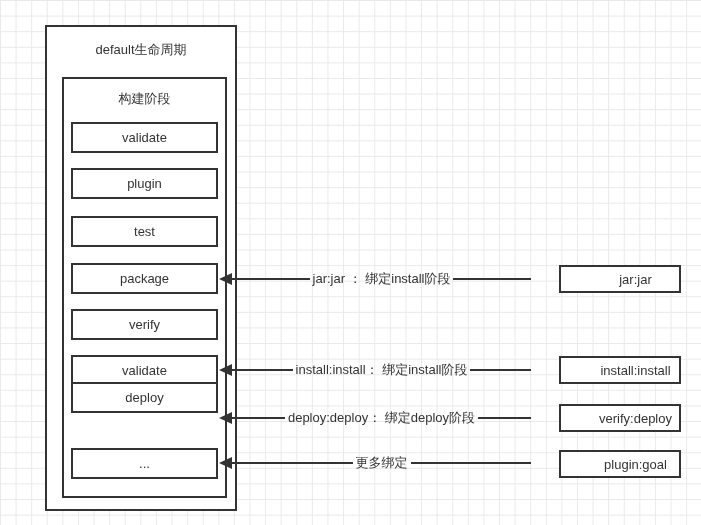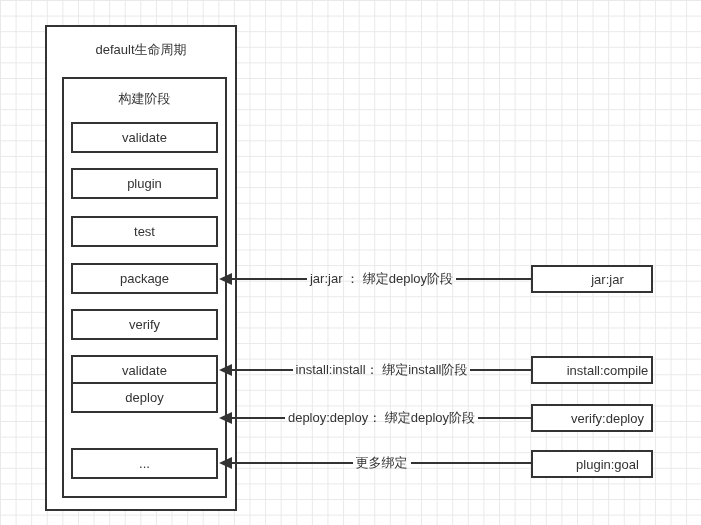--- a/index.html
+++ b/index.html
@@ -43,21 +43,21 @@
   .phase-box{
     left:71px;
     width:147px;
     height:31px;
     display:flex;
     align-items:center;
     justify-content:center;
     white-space:nowrap;
   }
   .goal-box{
-    left:531px;
+    left:559px;
     width:122px;
     height:28px;
     display:flex;
     align-items:center;
     justify-content:center;
     white-space:nowrap;
     padding-left:31px;
   }
   .arrow-row{
     position:absolute;
@@ -100,28 +100,28 @@
   <div class="box phase-box" style="top:122px">validate</div>
   <div class="box phase-box" style="top:168px">plugin</div>
   <div class="box phase-box" style="top:216px">test</div>
   <div class="box phase-box" style="top:263px">package</div>
   <div class="box phase-box" style="top:309px">verify</div>
   <div class="box phase-box" style="top:355px">validate</div>
   <div class="box phase-box" style="top:382px">deploy</div>
   <div class="box phase-box" style="top:448px">...</div>
 
   <div class="box goal-box" style="top:265px">jar:jar</div>
-  <div class="box goal-box" style="top:356px">install:compile</div>
+  <div class="box goal-box" style="top:356px">install:install</div>
   <div class="box goal-box" style="top:404px">verify:deploy</div>
   <div class="box goal-box" style="top:450px">plugin:goal</div>
 
   <div class="arrow-row" style="top:272px">
     <span class="arrow-head"></span>
     <span class="arrow-line"></span>
-    <span class="arrow-label">jar:jar ： 绑定deploy阶段</span>
+    <span class="arrow-label">jar:jar ： 绑定install阶段</span>
     <span class="arrow-line"></span>
   </div>
 
   <div class="arrow-row" style="top:363px">
     <span class="arrow-head"></span>
     <span class="arrow-line"></span>
     <span class="arrow-label">install:install： 绑定install阶段</span>
     <span class="arrow-line"></span>
   </div>
 

